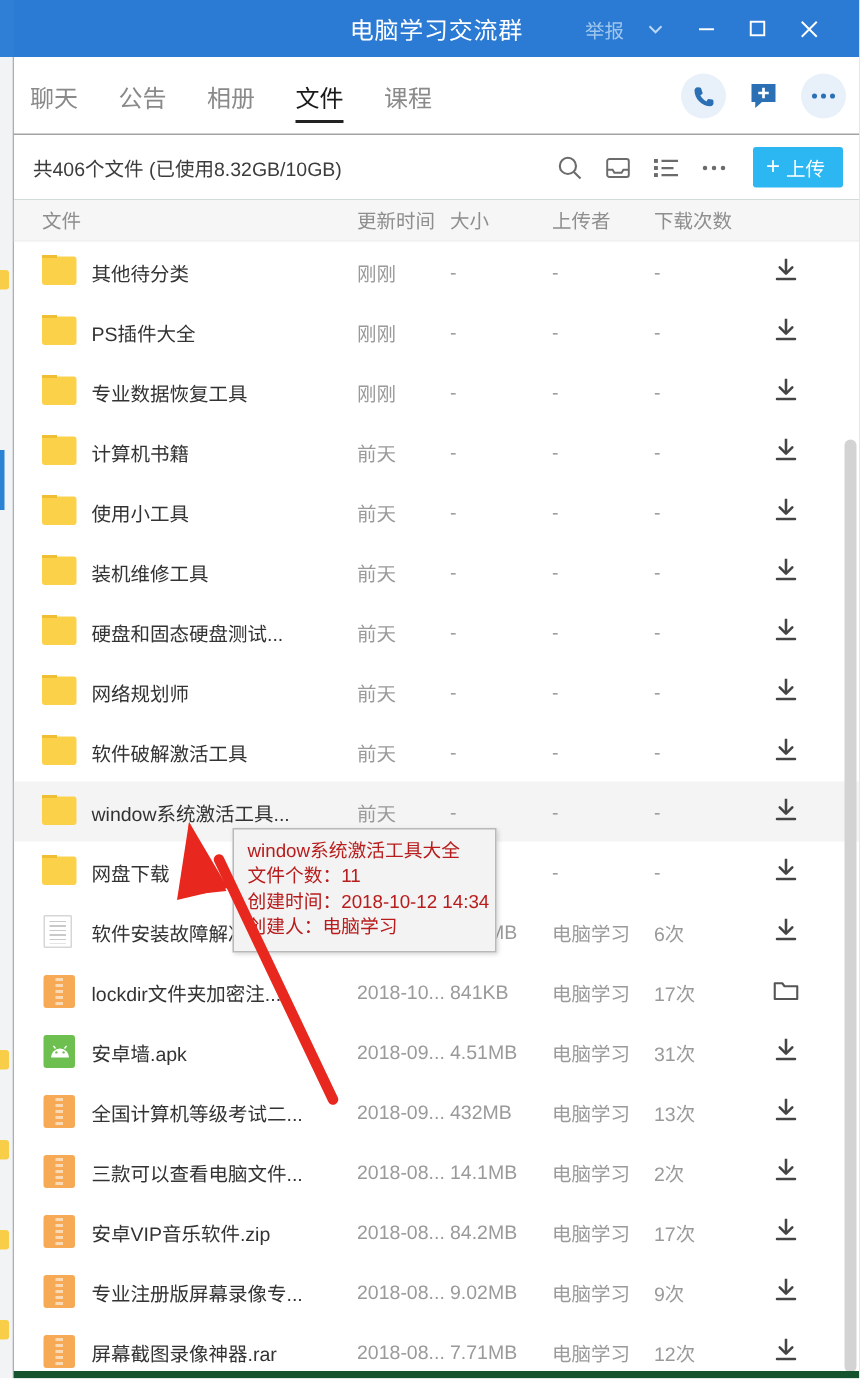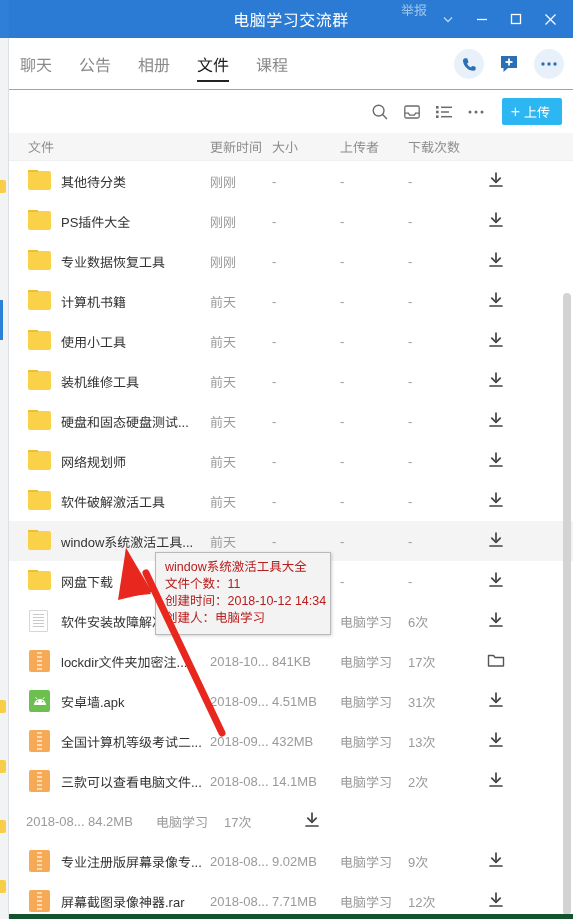--- a/index.html
+++ b/index.html
@@ -73,24 +73,24 @@
     justify-content: center;
   }
   .title-text {
     color: #ffffff;
     font-size: 16px;
     letter-spacing: 0.5px;
     font-weight: 400;
   }
   .title-right {
     position: absolute;
-    right: 0; top: 0;
+    right: 11px; top: 0;
     height: 38px;
     display: flex;
-    align-items: flex-start;
+    align-items: center;
   }
   .report-btn {
     color: #9fc6ec;
     font-size: 13px;
     padding: 0 4px 0 0;
     cursor: pointer;
     user-select: none;
   }
   .tb-ico {
     width: 34px;
@@ -225,21 +225,21 @@
     align-items: center;
     height: 40px;
     font-size: 13px;
     color: #4a4a4a;
     padding-left: 17px;
     position: relative;
   }
   .row.hl { background: #f4f4f4; }
 
   .c-name  { width: 184px; display: flex; align-items: center; overflow: hidden; }
-  .c-time  { width: 62px; flex: none; }
+  .c-time  { width: 62px; flex: none; margin-left: 28px; }
   .c-size  { width: 68px; flex: none; }
   .c-owner { width: 68px; flex: none; }
   .c-dl    { width: 62px; flex: none; }
   .c-act   { flex: 1; display: flex; justify-content: flex-start; padding-left: 17px; }
 
   .col-head .c-name { padding-left: 2px; }
 
   .muted { color: #9a9a9a; }
   .fname {
     white-space: nowrap;
@@ -446,20 +446,21 @@
           <svg width="18" height="6" viewBox="0 0 18 6">
             <circle cx="3" cy="3" r="1.7" fill="#2b6fb5"></circle>
             <circle cx="9" cy="3" r="1.7" fill="#2b6fb5"></circle>
             <circle cx="15" cy="3" r="1.7" fill="#2b6fb5"></circle>
           </svg>
         </span>
       </div>
     </div>
 
     <div class="subbar">
+      <span class="file-count">共406个文件 (已使用8.32GB/10GB)</span>
       <div class="subbar-right">
         <span class="sb-ico">
           <svg width="18" height="18" viewBox="0 0 18 18">
             <circle cx="7.6" cy="7.6" r="5.4" fill="none" stroke="#6b6b6b" stroke-width="1.4"></circle>
             <line x1="11.6" y1="11.6" x2="16" y2="16" stroke="#6b6b6b" stroke-width="1.4"></line>
           </svg>
         </span>
         <span class="sb-ico">
           <svg width="18" height="18" viewBox="0 0 18 18">
             <rect x="1.8" y="3" width="14.4" height="12" rx="1.5" fill="none" stroke="#6b6b6b" stroke-width="1.3"></rect>
@@ -806,20 +807,26 @@
             <div class="c-dl muted">2次</div>
             <div class="c-act">
               <span class="act-ico"><svg width="18" height="17" viewBox="0 0 18 17">
                   <line x1="9" y1="1.5" x2="9" y2="11" stroke="#444" stroke-width="1.7"></line>
                   <path d="M4.8 7.2 L9 11.4 L13.2 7.2" fill="none" stroke="#444" stroke-width="1.7" stroke-linecap="round" stroke-linejoin="round"></path>
                   <line x1="3" y1="15" x2="15" y2="15" stroke="#444" stroke-width="1.7" stroke-linecap="round"></line>
                 </svg></span>
             </div>
           </div>
           <div class="row">
+            <div class="c-name">
+              <span class="ico-box">
+                <span class="zip-ico"></span>
+              </span>
+              <span class="fname">安卓VIP音乐软件.zip</span>
+            </div>
             <div class="c-time muted">2018-08...</div>
             <div class="c-size muted">84.2MB</div>
             <div class="c-owner muted">电脑学习</div>
             <div class="c-dl muted">17次</div>
             <div class="c-act">
               <span class="act-ico"><svg width="18" height="17" viewBox="0 0 18 17">
                   <line x1="9" y1="1.5" x2="9" y2="11" stroke="#444" stroke-width="1.7"></line>
                   <path d="M4.8 7.2 L9 11.4 L13.2 7.2" fill="none" stroke="#444" stroke-width="1.7" stroke-linecap="round" stroke-linejoin="round"></path>
                   <line x1="3" y1="15" x2="15" y2="15" stroke="#444" stroke-width="1.7" stroke-linecap="round"></line>
                 </svg></span>

